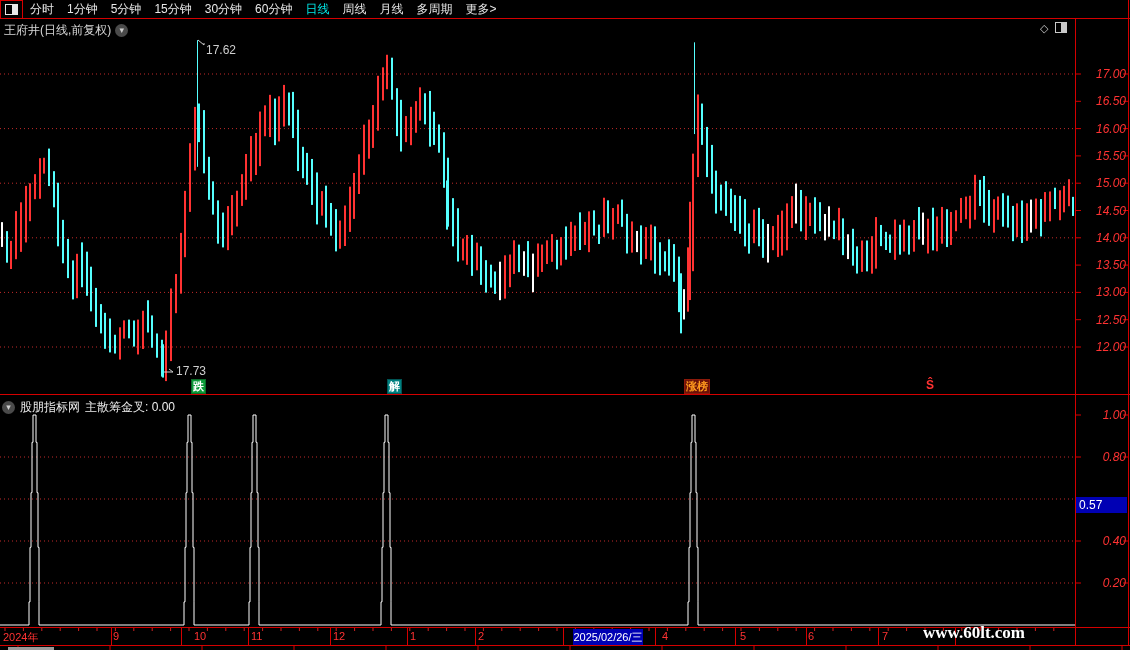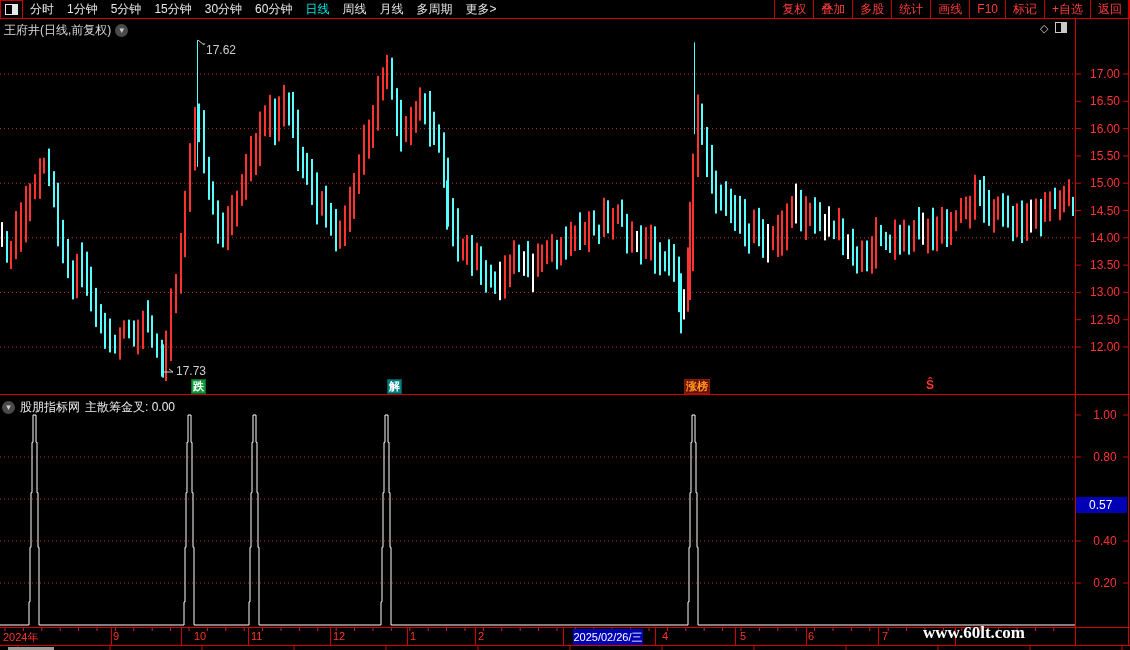--- a/index.html
+++ b/index.html
@@ -20,23 +20,23 @@
   .r-item { color:#ff3c3c; font-size:12px; line-height:18px; padding:0 7px;
             border-left:1px solid #c00000; white-space:nowrap; }
   .r-item:last-child { border-right:1px solid #c00000; }
   
   #ctitle { left:4px; top:22px; color:#d8d8d8; font-size:12px; display:flex; align-items:center; gap:4px;}
   .chev-circle { display:inline-block; width:13px; height:13px; border-radius:50%;
                  background:#4a4a4a; color:#cfcfcf; font-size:9px; line-height:13px;
                  text-align:center; }
   
   .ylab { position:absolute; left:1084px; width:42px; color:#ff3232; font-size:12px;
-          z-index:3; text-align:center; }
+          z-index:3; text-align:right;font-style:italic; }
   .badge-blue { position:absolute; left:1076px; width:51px; height:16px; background:#0000b4;
-                color:#fff; font-size:12px; line-height:16px; padding-left:13px; z-index:3; }
+                color:#fff; font-size:12px; line-height:16px; padding-left:3px; z-index:3; }
   
   .xlab { position:absolute; top:630px; color:#ff3232; font-size:11px; z-index:3; white-space:nowrap; }
   #datebadge { position:absolute; top:629px; height:16px; background:#0000b4; color:#fff;
                font-size:11px; line-height:16px; text-align:center; z-index:3; }
   
   #indhead { left:2px; top:399px; color:#ececec; font-size:12px; display:flex; align-items:center; gap:5px; }
   
   .mk { position:absolute; z-index:3; font-size:11px; line-height:13px; padding:0 1px;
         font-weight:bold; white-space:nowrap; }
   .mk-green { background:#0c9a38; border:1px solid #0a6b28; color:#fff; }
@@ -440,31 +440,20 @@
         <span class="p-item">5分钟</span>
         <span class="p-item">15分钟</span>
         <span class="p-item">30分钟</span>
         <span class="p-item">60分钟</span>
         <span class="p-item active">日线</span>
         <span class="p-item">周线</span>
         <span class="p-item">月线</span>
         <span class="p-item">多周期</span>
         <span class="p-item">更多&gt;</span>
       </div>
-    <div id="rtools">
-        <span class="r-item">复权</span>
-        <span class="r-item">叠加</span>
-        <span class="r-item">多股</span>
-        <span class="r-item">统计</span>
-        <span class="r-item">画线</span>
-        <span class="r-item">F10</span>
-        <span class="r-item">标记</span>
-        <span class="r-item">+自选</span>
-        <span class="r-item">返回</span>
-      </div>
   </div>
 
   <div class="abs" id="ctitle">
     <span>王府井(日线,前复权)</span>
     <span class="chev-circle">▾</span>
   </div>
 
   <div class="abs cornericons">
     <span>◇</span>
     <span><svg width="12" height="11">

